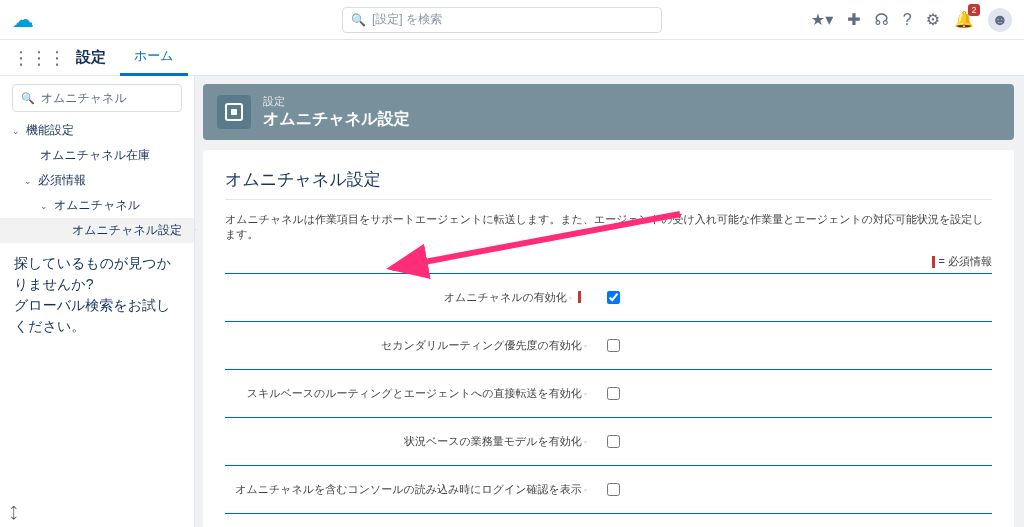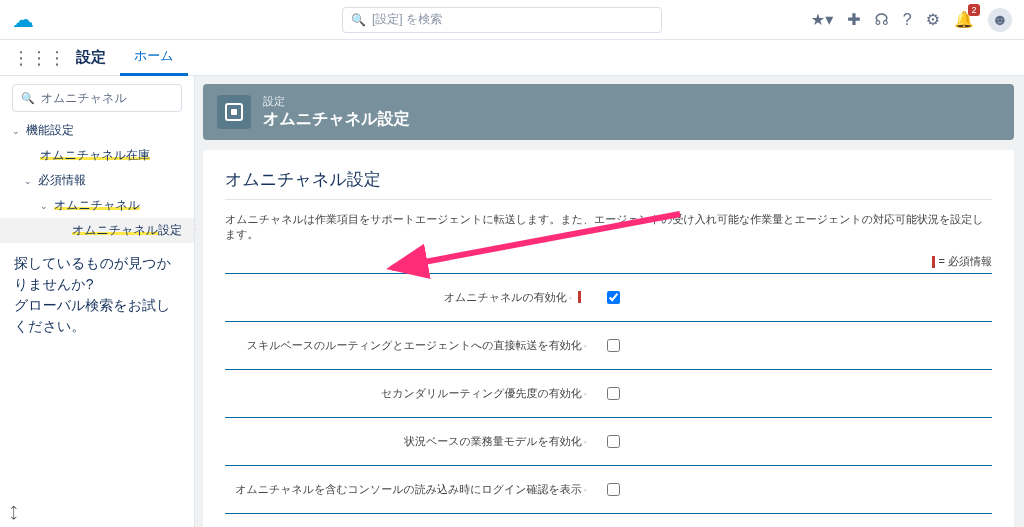--- a/index.html
+++ b/index.html
@@ -22,21 +22,21 @@
   .chev { margin-left:4px; font-size:10px;}
   
   .layout { display:flex; height:451px; }
   .sidebar { width:195px; border-right:1px solid #e0e5ee; padding:8px 0; overflow:hidden; }
   .side-search { margin:0 12px 6px; height:28px; border:1px solid #d8dde6; border-radius:4px; display:flex; align-items:center; padding:0 8px; color:#5e6c84;}
   .tree-row { display:flex; align-items:center; padding:4px 12px; font-size:12px; cursor:pointer; }
   .tree-ind1 { padding-left:24px; }
   .tree-ind2 { padding-left:40px; }
   .tree-ind4 { padding-left:72px; position:relative;}
   .caret { width:10px; display:inline-block; color:#5e6c84; font-size:9px; margin-right:4px;}
-  .hl   { text-decoration:underline; text-decoration-color:#fde74c; text-decoration-thickness:3px; text-underline-offset:-2px;text-align:right; }
+  .hl   { text-decoration-color:#fde74c; text-decoration-thickness:3px; text-underline-offset:-2px;text-align:right; }
   .tree-sel { background:#f3f2f2; border-left:3px solid #0070d2; margin-left:-3px;}
   .side-hint { padding:10px 14px; color:#16325c; font-size:14px; line-height:1.5;}
   
   .main { flex:1; background:#f0f1f3; padding:8px 10px 8px 8px; overflow:auto;}
   .banner { background:#78909c; border-radius:4px; padding:10px 14px; display:flex; align-items:center; gap:12px; }
   .banner-icon { width:34px; height:34px; background:#597a8b; border-radius:4px; display:flex; align-items:center; justify-content:center;}
   .gear-inner { width:18px; height:18px; border:2px solid #fff; border-radius:3px; position:relative;}
   .gear-inner::after{content:"";position:absolute;inset:4px;background:#fff;border-radius:1px;}
   .banner-sub { font-size:11px; color:#e6ecef; }
   .banner-title { font-size:16px; font-weight:700; color:#fff; }
@@ -141,25 +141,25 @@
         <span class="req-bar"></span><span>= 必須情報</span>
       </div>
 
       <table class="form">
         <tbody id="form-rows">
             <tr>
               <td class="lbl">オムニチャネルの有効化<span class="tiny-dot">◦</span><span class="req-mark"></span></td>
               <td class="ctrl"><input type="checkbox" checked="" style=""></td>
             </tr>
             <tr>
-              <td class="lbl">スキルベースのルーティングとエージェントへの直接転送を有効化<span class="tiny-dot">◦</span></td>
+              <td class="lbl">セカンダリルーティング優先度の有効化<span class="tiny-dot">◦</span></td>
               <td class="ctrl"><input type="checkbox" style=""></td>
             </tr>
             <tr>
-              <td class="lbl">セカンダリルーティング優先度の有効化<span class="tiny-dot">◦</span></td>
+              <td class="lbl">スキルベースのルーティングとエージェントへの直接転送を有効化<span class="tiny-dot">◦</span></td>
               <td class="ctrl"><input type="checkbox" style=""></td>
             </tr>
             <tr>
               <td class="lbl">状況ベースの業務量モデルを有効化<span class="tiny-dot">◦</span></td>
               <td class="ctrl"><input type="checkbox" style=""></td>
             </tr>
             <tr>
               <td class="lbl">オムニチャネルを含むコンソールの読み込み時にログイン確認を表示<span class="tiny-dot">◦</span></td>
               <td class="ctrl"><input type="checkbox" style=""></td>
             </tr>

